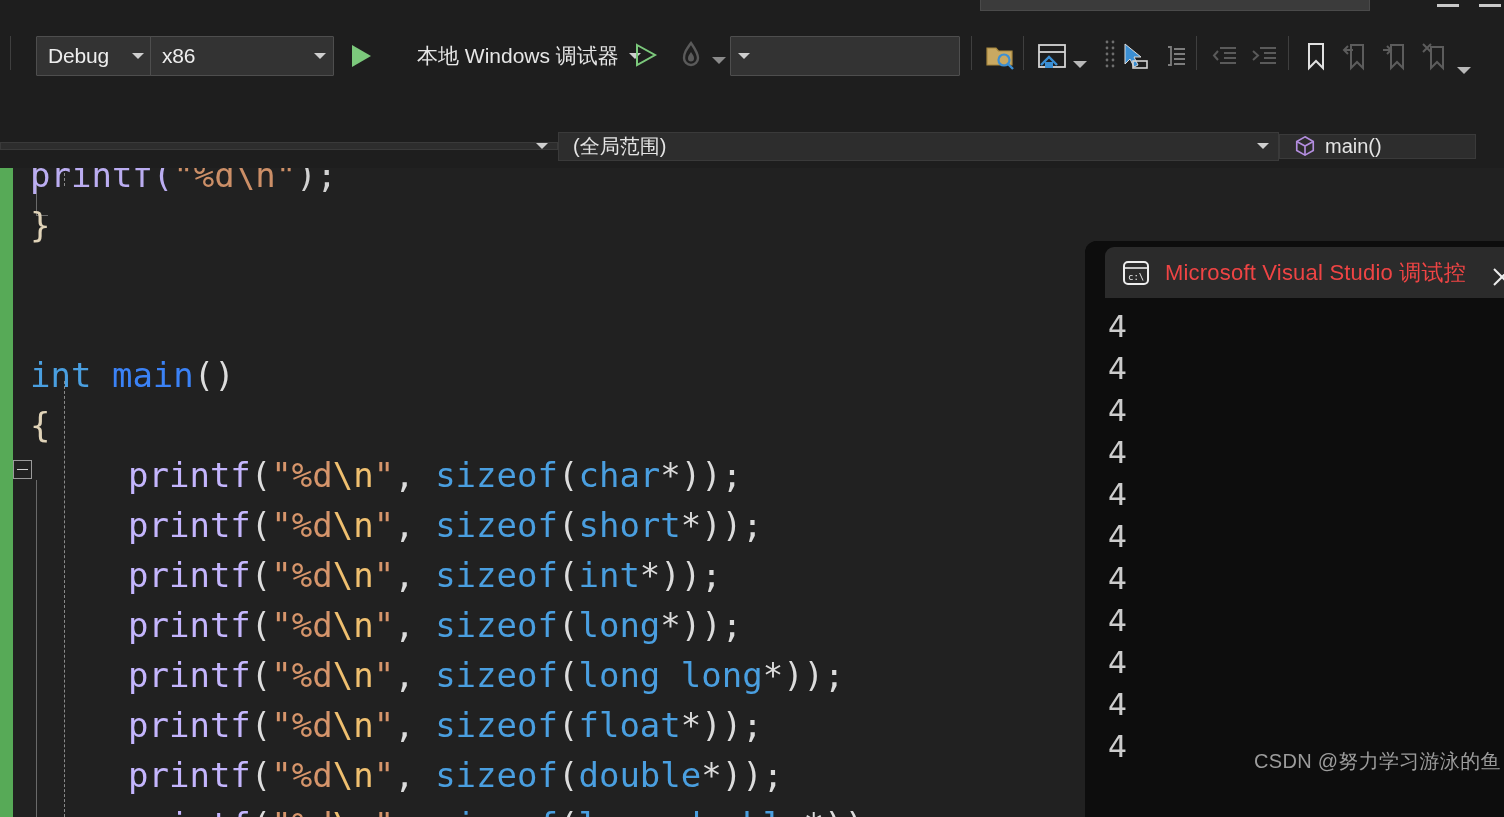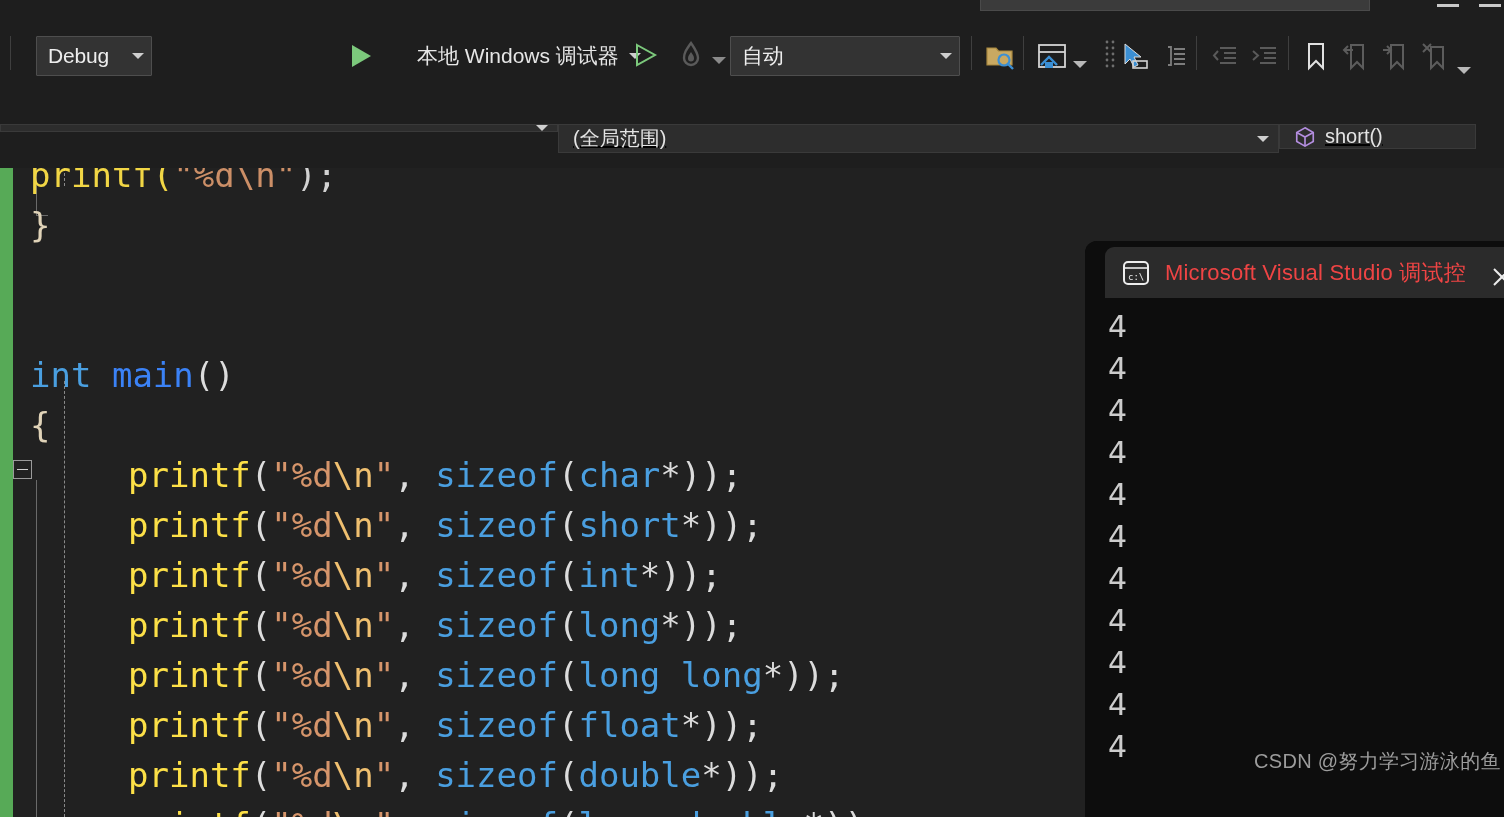--- a/index.html
+++ b/index.html
@@ -100,21 +100,21 @@
     width:0;height:0;
     border-left:7px solid transparent;
     border-right:7px solid transparent;
     border-top:7px solid #b9b9b9;
   }
 
   
   #navbar{
     position:absolute;left:0;top:124px;width:1476px;height:44px;
     background:#1e1e1e;
-    display:flex;align-items:flex-start;text-decoration:underline;
+    display:flex;align-items:center;
   }
   .nav-combo{
     background:#2d2d2d;
     border:1px solid #3a3a3a;
     box-sizing:border-box;
     display:flex;align-items:center;
     color:#e4e4e4;font-size:20px;
     cursor:default;
   }
   #nav-left{width:558px;}
@@ -153,21 +153,21 @@
   #code{
     position:absolute;left:0;top:0;width:1504px;height:649px;
     font-family:"DejaVu Sans Mono", monospace;
     font-size:34px;
     line-height:50px;
     white-space:pre;
   }
   .cl{position:absolute;left:0;width:1100px;height:50px;}
   
   .t-kw{color:#4a9fe0;}       
-  .t-fn{color:#fde047;}       
+  .t-fn{color:#c4b5fd;}       
   .t-plain{color:#dcdcdc;}    
   .t-str{color:#d6956b;}      
   .t-esc{color:#f0c070;}      
   .t-id{color:#3b82f6;}       
   .t-brace{color:#e0d3b8;}
 
   
   #console-win{
     position:absolute;left:1085px;top:241px;width:419px;height:576px;
     background:#0d0d0d;
@@ -230,20 +230,26 @@
 
   <div class="tb-sep" style="left:10px;"></div>
 
   <div class="combo" id="combo-config">
     <div class="combo-text">Debug</div>
     <div class="caret">
         <div class="caret-tri"></div>
       </div>
   </div>
 
+  <div class="combo" id="combo-platform">
+    <div class="combo-text">x86</div>
+    <div class="caret">
+        <div class="caret-tri"></div>
+      </div>
+  </div>
 
   <div id="start-debug">
     <div class="play-solid"></div>
     <div id="start-debug-label">本地 Windows 调试器</div>
     <div id="start-debug-caret" class="caret">
         <div class="caret-tri"></div>
       </div>
   </div>
 
   <div id="start-no-debug">
@@ -256,21 +262,20 @@
     <svg width="30" height="30" viewBox="0 0 30 30">
       <path d="M15 3 C10 10 8 13 8 18 a7 7 0 0 0 14 0 c0 -5 -3 -9 -7 -15 z" fill="none" stroke="#5a5a5a" stroke-width="2.4"></path>
       <path d="M15 12 c-2 3 -3 4 -3 6.5 a3 3 0 0 0 6 0 c0 -2.5 -1 -3.5 -3 -6.5z" fill="#5a5a5a"></path>
     </svg>
   </div>
   <div id="hot-reload-caret" class="tb-dropdot">
     <div class="mini-caret" style="border-top-color:#8a8a8a;"></div>
   </div>
 
   <div class="combo" id="combo-auto">
-    <div class="combo-text">自动</div>
     <div class="caret">
         <div class="caret-tri"></div>
       </div>
   </div>
 
   <div class="tb-sep" style="left:971px;"></div>
 
   <div class="tb-icon" style="left:982px;">
     <svg width="30" height="30" viewBox="0 0 30 30">
       <path d="M2 7 h9 l2.5 3 H27 v14 H2 z" fill="#c9a962" stroke="#a8883f" stroke-width="1.2"></path>
@@ -401,21 +406,21 @@
     <div class="nav-caret">
         <div class="caret-tri"></div>
       </div>
   </div>
   <div class="nav-combo" id="nav-right">
     <div class="nav-text">
       <svg class="cube-icon" viewBox="0 0 24 24">
         <path d="M12 2 L21 7 V17 L12 22 L3 17 V7 Z" fill="none" stroke="#b48ee0" stroke-width="1.8"></path>
         <path d="M3 7 L12 12 L21 7 M12 12 V22" fill="none" stroke="#b48ee0" stroke-width="1.8"></path>
       </svg>
-      <span>short()</span>
+      <span>main()</span>
     </div>
   </div>
 </div>
 
 <div id="editor">
   <div id="change-bar"></div>
 
   <div class="scope-line" style="left:36px;top:0px;height:48px;"></div>
   <div class="scope-foot" style="left:36px;top:47px;width:12px;"></div>
 

